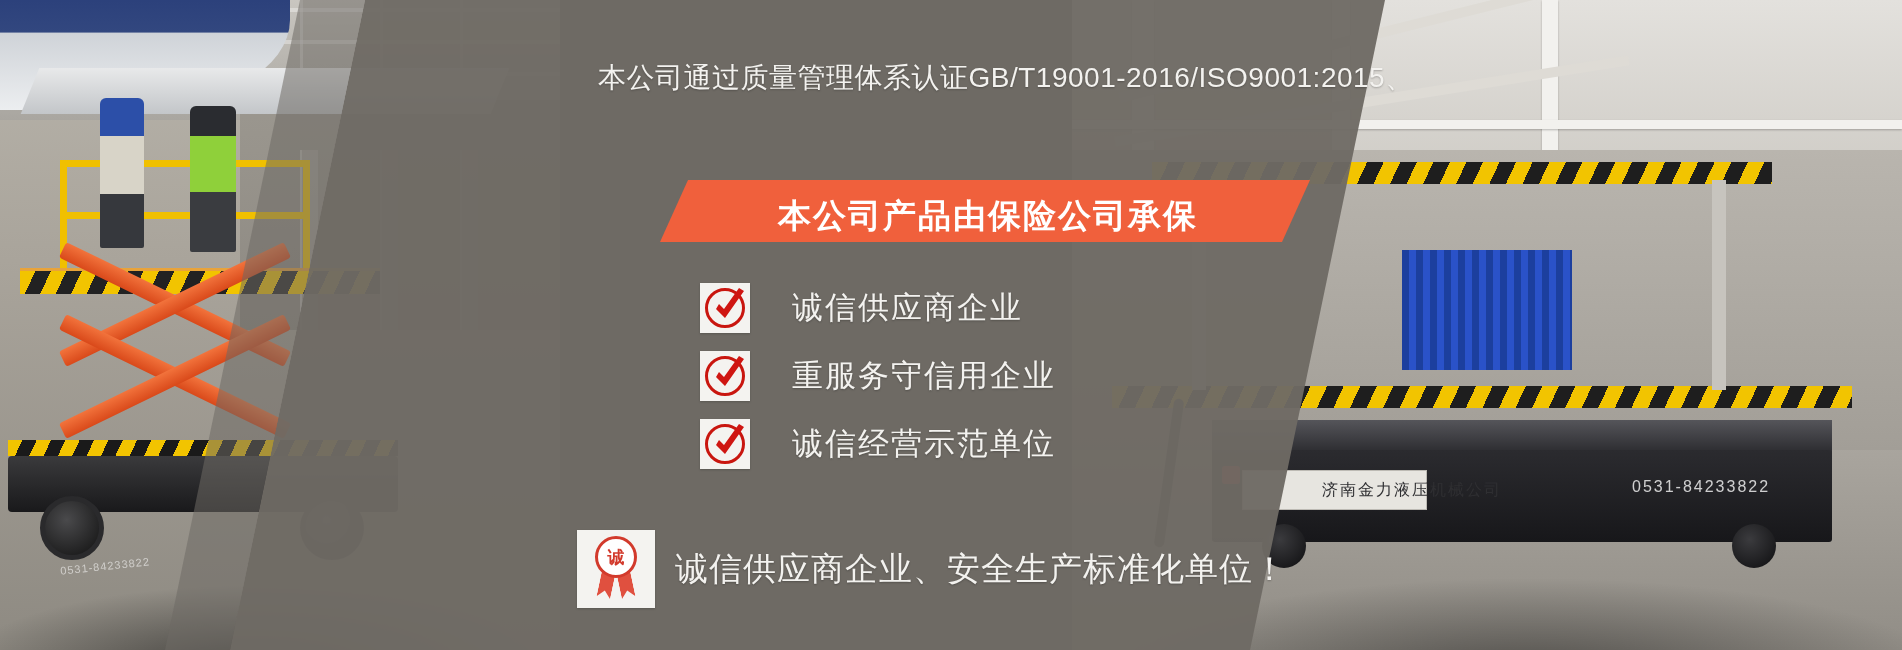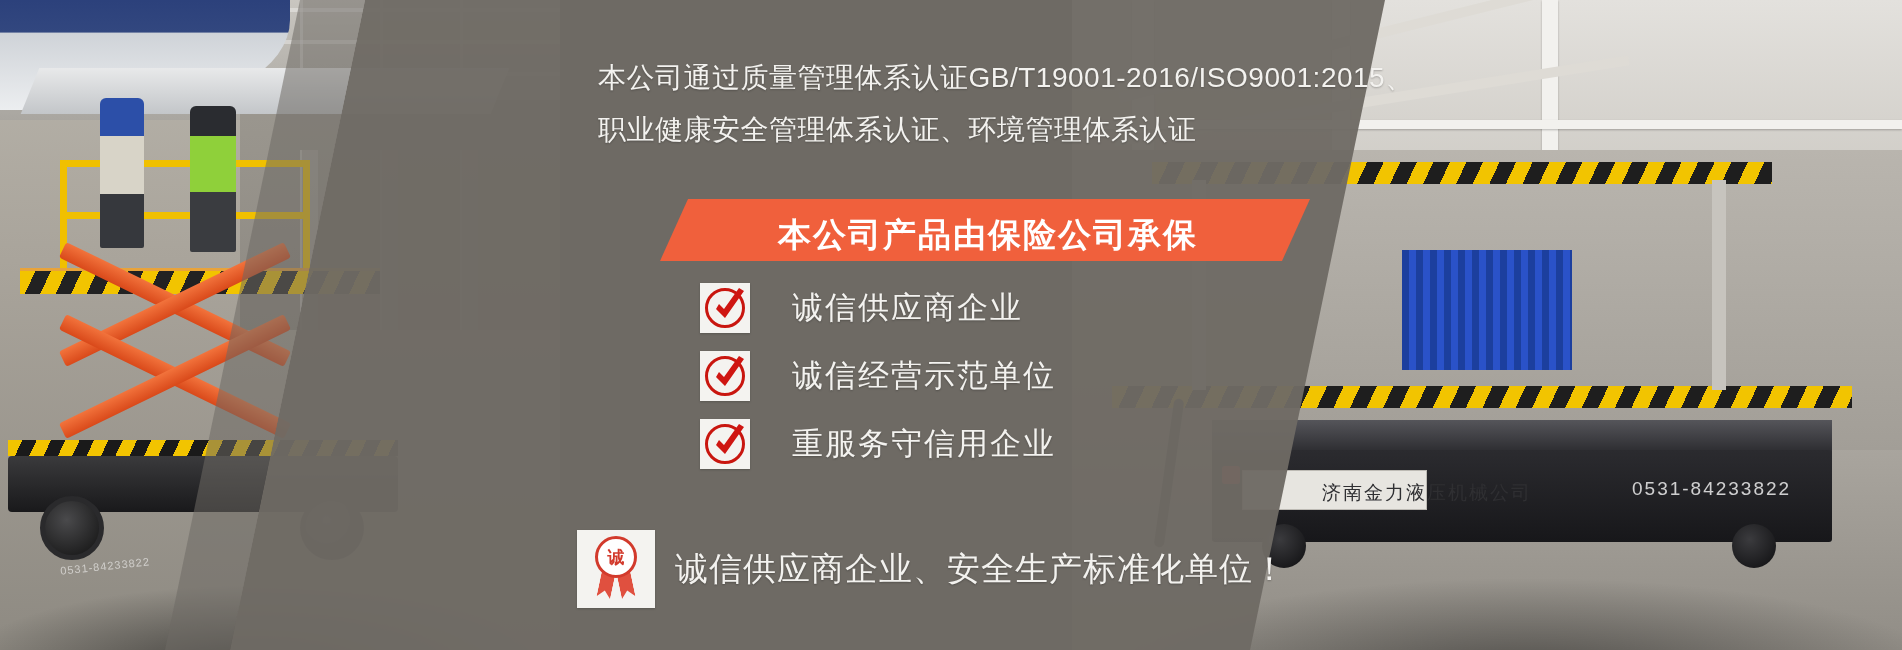--- a/index.html
+++ b/index.html
@@ -126,21 +126,21 @@
   }
   .pr-cart-label {
     position:absolute; left:170px; top:470px; width:185px; height:40px;
     background:#e7e5e0; border:1px solid #bdbab4;
   }
   .pr-cart-red {
     position:absolute; left:150px; top:466px; width:18px; height:18px;
     background:#cf2a1a; border-radius:3px;
   }
   .pr-cart-text {
-    position:absolute; color:rgba(255,255,255,.78); font-size:19px; letter-spacing:2px;
+    position:absolute; color:rgba(255,255,255,.78); font-size:16px; letter-spacing:2px;
     white-space:nowrap;
   }
   .pr-wheel {
     position:absolute; top:524px; width:44px; height:44px; border-radius:50%;
     background:radial-gradient(circle at 40% 35%,#3b3b3e,#0d0d0f);
   }
   .pr-handle {
     position:absolute; left:92px; top:398px; width:10px; height:150px;
     background:#3a3a3e; border-radius:5px; transform:rotate(8deg);
   }
@@ -168,21 +168,21 @@
     position:absolute; left:598px; top:52px; width:820px;
     color:#f3f2ef;
     font-size:28px; line-height:52px;
     letter-spacing:.5px;
     font-weight:500;
     text-shadow:0 1px 2px rgba(0,0,0,.25);
   }
   .headline .l2 { display:block; }
 
   .ribbon-wrap {
-    position:absolute; left:660px; top:199px;
+    position:absolute; left:660px; top:180px;
     width:650px; height:72px;
   }
   .ribbon {
     position:absolute; inset:0;
     background:#f0603c;
     clip-path:polygon(28px 0, 650px 0, 622px 62px, 0 62px);
     box-shadow:0 2px 5px rgba(0,0,0,.22);
   }
   .ribbon-text {
     position:absolute; inset:0;
@@ -317,21 +317,20 @@
     <div class="pr-wheel" style="left:660px;"></div>
   </div>
 
   <div class="overlay-soft"></div>
   <div class="overlay"></div>
 
   <div class="content">
 
     <div class="headline">
       <span>本公司通过质量管理体系认证GB/T19001-2016/ISO9001:2015、</span>
-      <span class="l2">职业健康安全管理体系认证、环境管理体系认证</span>
     </div>
 
     <div class="ribbon-wrap">
       <div class="ribbon"></div>
       <div class="ribbon-text">本公司产品由保险公司承保</div>
     </div>
 
     <div class="list">
 
       <div class="list-item">
@@ -346,32 +345,32 @@
       </div>
 
       <div class="list-item">
         <div class="check-box">
           <div class="check-circle">
             <svg width="46" height="46" viewBox="0 0 46 46" aria-hidden="true">
               <path d="M10 24 L19 33 L38 6 L33 3 L18 24 L13 19 Z" fill="#cf1612"></path>
             </svg>
           </div>
         </div>
-        <div class="list-label">诚信经营示范单位</div>
+        <div class="list-label">重服务守信用企业</div>
       </div>
 
       <div class="list-item">
         <div class="check-box">
           <div class="check-circle">
             <svg width="46" height="46" viewBox="0 0 46 46" aria-hidden="true">
               <path d="M10 24 L19 33 L38 6 L33 3 L18 24 L13 19 Z" fill="#cf1612"></path>
             </svg>
           </div>
         </div>
-        <div class="list-label">重服务守信用企业</div>
+        <div class="list-label">诚信经营示范单位</div>
       </div>
 
     </div>
 
     <div class="award-row">
       <div class="award-badge">
         <div class="rosette">
           <div class="r-tail l"></div>
           <div class="r-tail r"></div>
           <div class="r-circle">诚</div>

